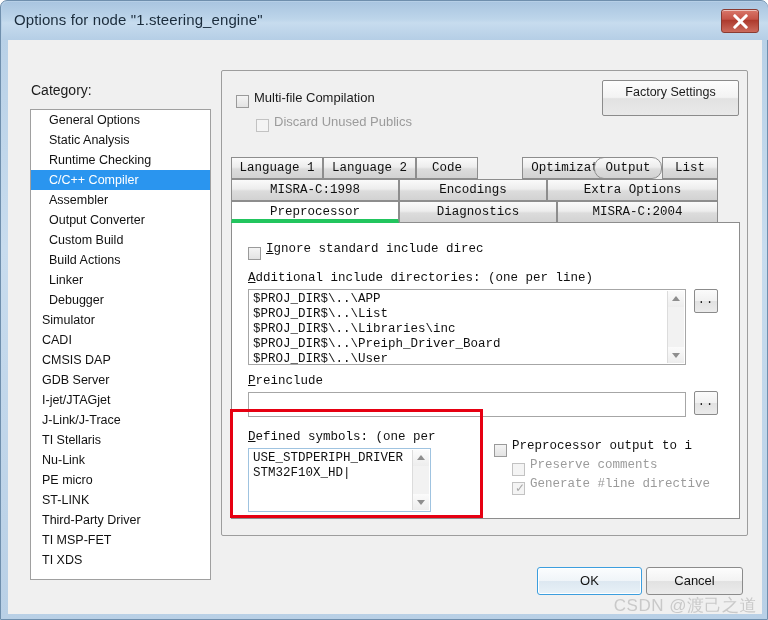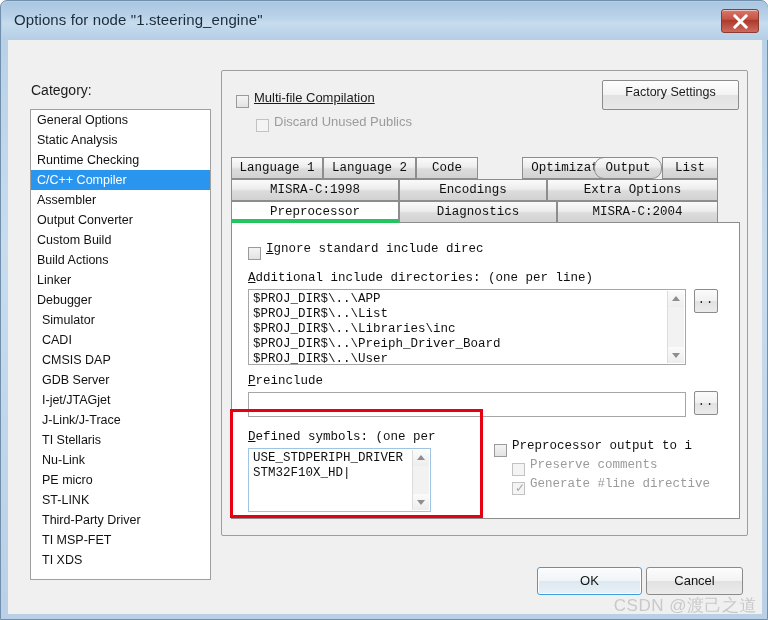--- a/index.html
+++ b/index.html
@@ -79,21 +79,21 @@
     left: 29px; top: 108px;
     width: 181px; height: 471px;
     box-sizing: border-box;
     background: #ffffff;
     border: 1px solid #a0a0a0;
     overflow: hidden;
   }
   .cat-item {
     height: 20px;
     line-height: 20px;
-    padding-left: 6px;
+    padding-left: 18px;
     font-size: 12.5px;
     color: #111111;
     white-space: nowrap;
     cursor: default;
   }
   .cat-item.indent { padding-left: 11px; }
   .cat-item.selected {
     background: #2a95ef;
     color: #ffffff;
   }
@@ -105,21 +105,21 @@
     width: 527px; height: 466px;
     box-sizing: border-box;
     background: #f0f0f0;
     border: 1px solid #9d9d9d;
     border-radius: 2px;
   }
 
   #factory-settings {
     position: absolute;
     right: 8px; top: 9px;
-    width: 137px; height: 30px;
+    width: 137px; height: 36px;
     box-sizing: border-box;
     background: linear-gradient(to bottom, #fdfdfd 0%, #f3f3f3 48%, #e2e2e2 52%, #e9e9e9 100%);
     border: 1px solid #8b8b8b;
     border-radius: 2px;
     font-family: "Liberation Sans", sans-serif;
     font-size: 12.5px;
     color: #1a1a1a;
     cursor: pointer;
     text-align: center;
     line-height: 22px;
@@ -147,21 +147,21 @@
     color: #1a1a1a;
     white-space: nowrap;
   }
   .cb-label.disabled { color: #9b9b9b; }
   .cb-label.mono {
     font-family: "Liberation Mono", "DejaVu Sans Mono", monospace;
     font-size: 12.5px;
   }
 
   #mfc-cb { left: 14px; top: 24px; }
-  #mfc-label { left: 32px; top: 19px; text-decoration: underline; }
+  #mfc-label { left: 32px; top: 19px; }
   #dup-cb { left: 34px; top: 48px; }
   #dup-label { left: 52px; top: 43px; }
 
   
   #tabstrip {
     position: absolute;
     left: 9px; top: 86px;
     width: 509px; height: 72px; padding-left: 16px;
   }
   .tab-row {

